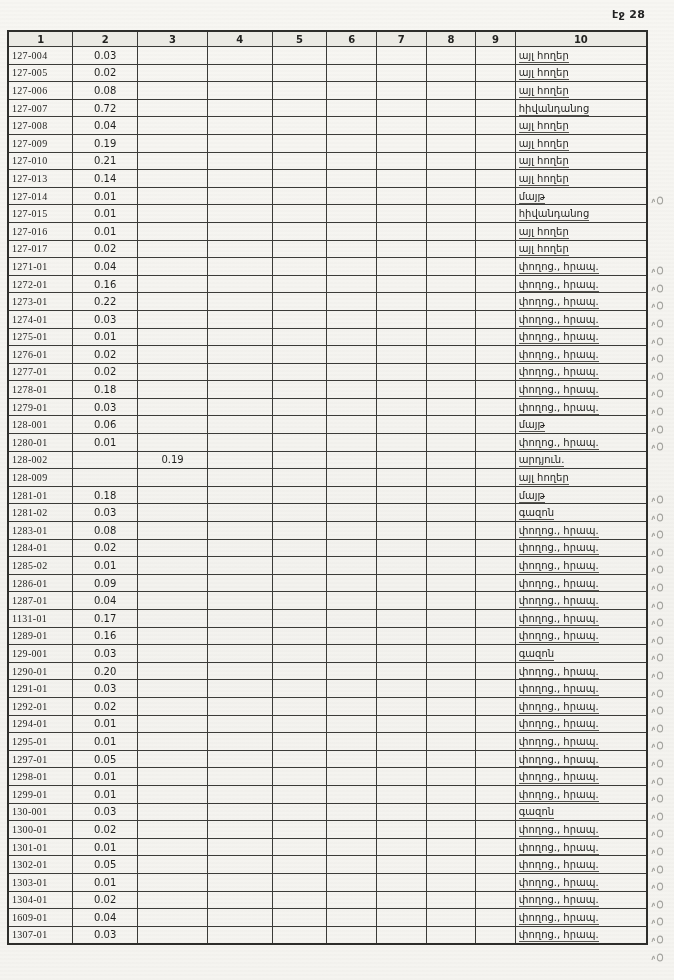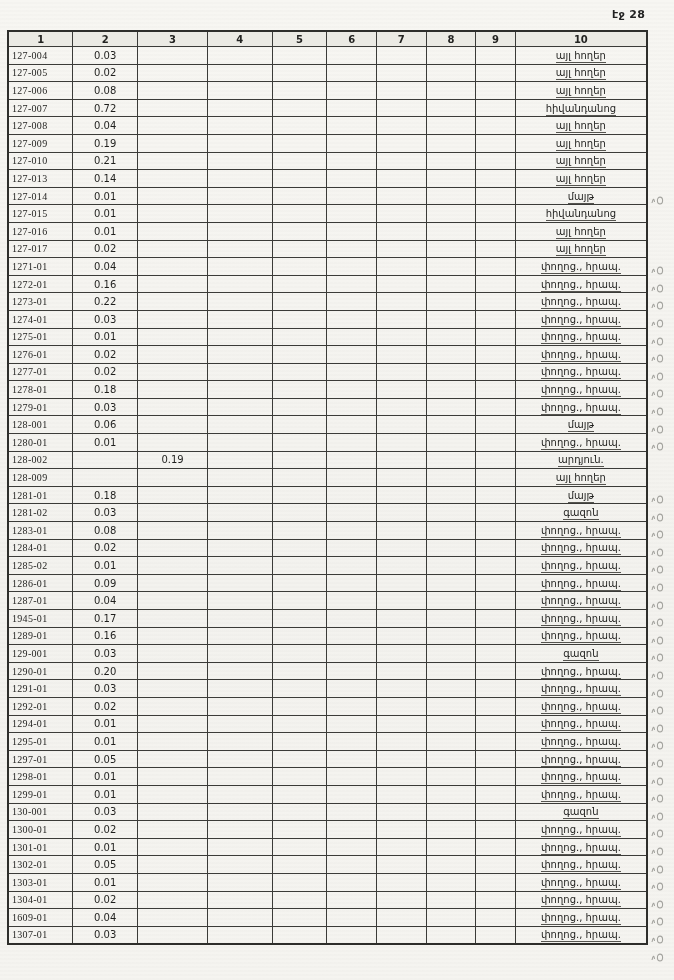--- a/index.html
+++ b/index.html
@@ -45,21 +45,21 @@
     font-size:10px;
     padding:0 3px;
     vertical-align:middle;
     white-space:nowrap;
     overflow:hidden;
     color:#1f1f1d;
   }
   td.c-code{text-align:left;letter-spacing:0.3px;font-family:Liberation Serif, serif;}
   td.c-area{text-align:center;}
   td.c-col3{text-align:center;}
-  td.c-use{text-align:center;margin-left:35px;}
+  td.c-use{text-align:left;margin-left:35px;}
   td.c-use span{
     border-bottom:1px solid #55544f;
     padding-bottom:1px;
   }
   .marks-layer{position:absolute;top:0;left:0;width:674px;height:980px;pointer-events:none;}
   .margin-mark{
     position:absolute;left:650px;width:18px;height:12px;
     opacity:0.75;
   }
 </style>
@@ -476,21 +476,21 @@
         <td class="c-col3"></td>
         <td></td>
         <td></td>
         <td></td>
         <td></td>
         <td></td>
         <td></td>
         <td class="c-use"><span>փողոց., հրապ.</span></td>
       </tr>
       <tr>
-        <td class="c-code">1945-01</td>
+        <td class="c-code">1131-01</td>
         <td class="c-area">0.17</td>
         <td class="c-col3"></td>
         <td></td>
         <td></td>
         <td></td>
         <td></td>
         <td></td>
         <td></td>
         <td class="c-use"><span>փողոց., հրապ.</span></td>
       </tr>

